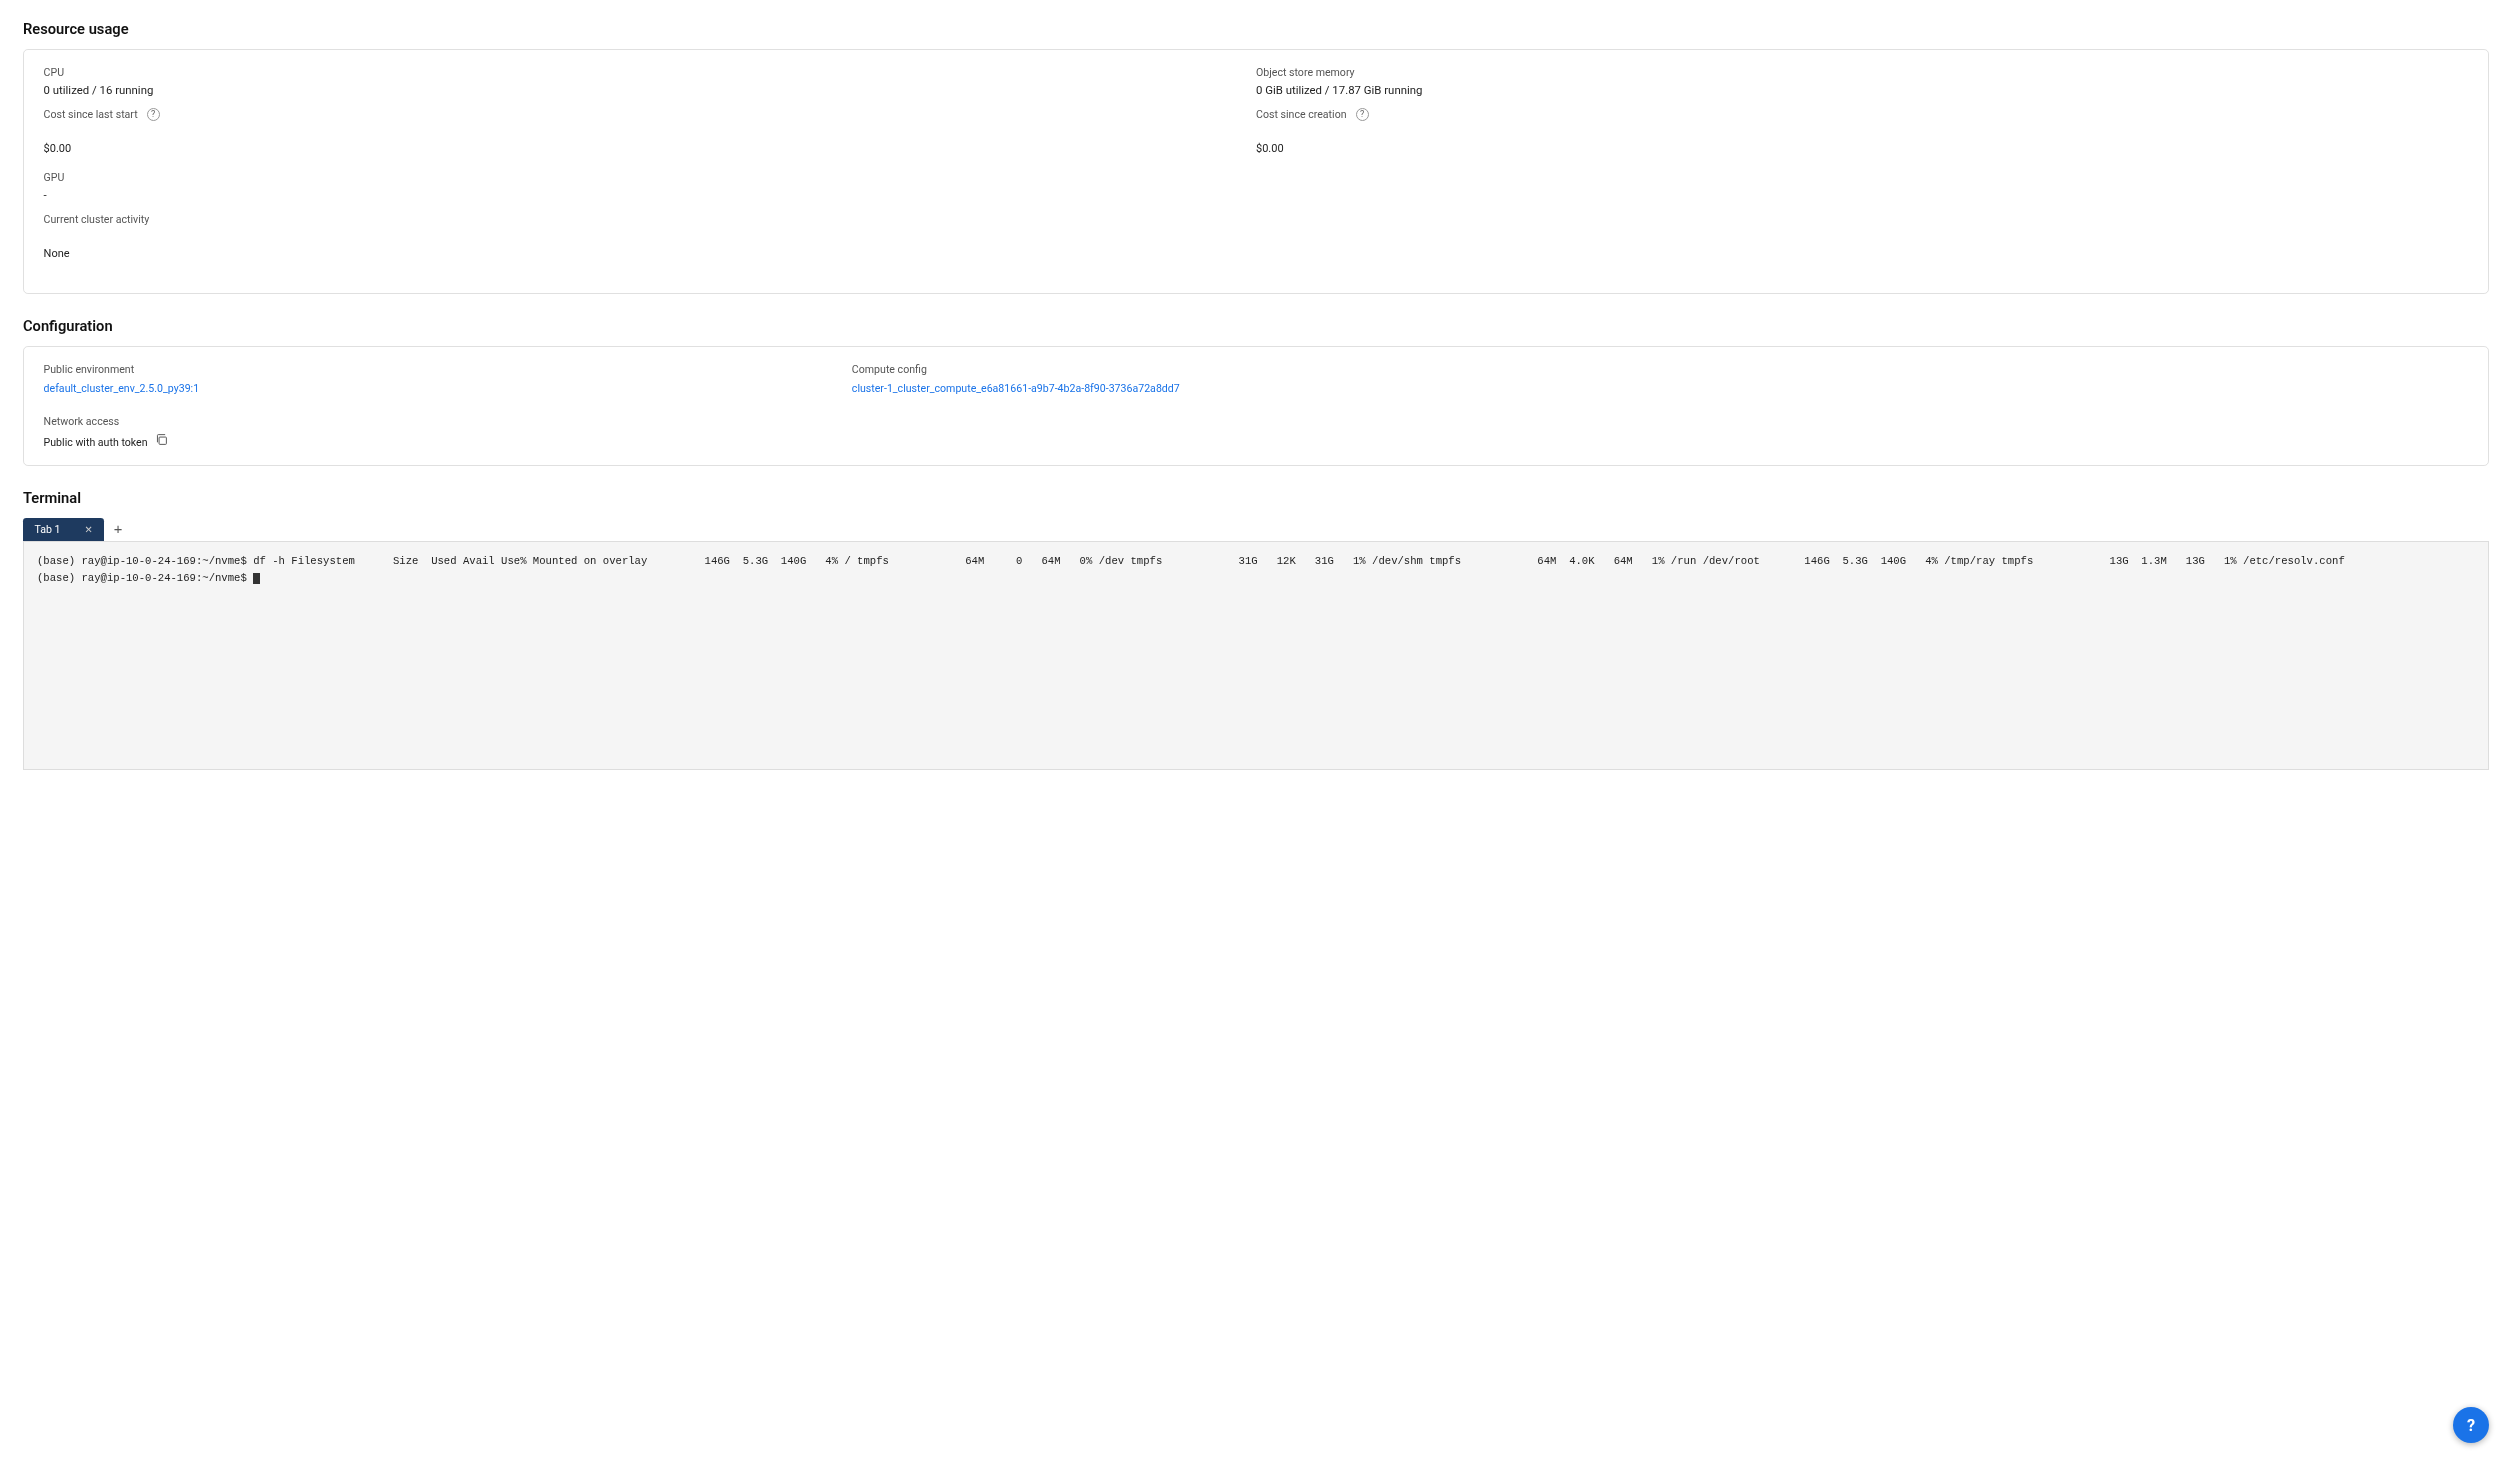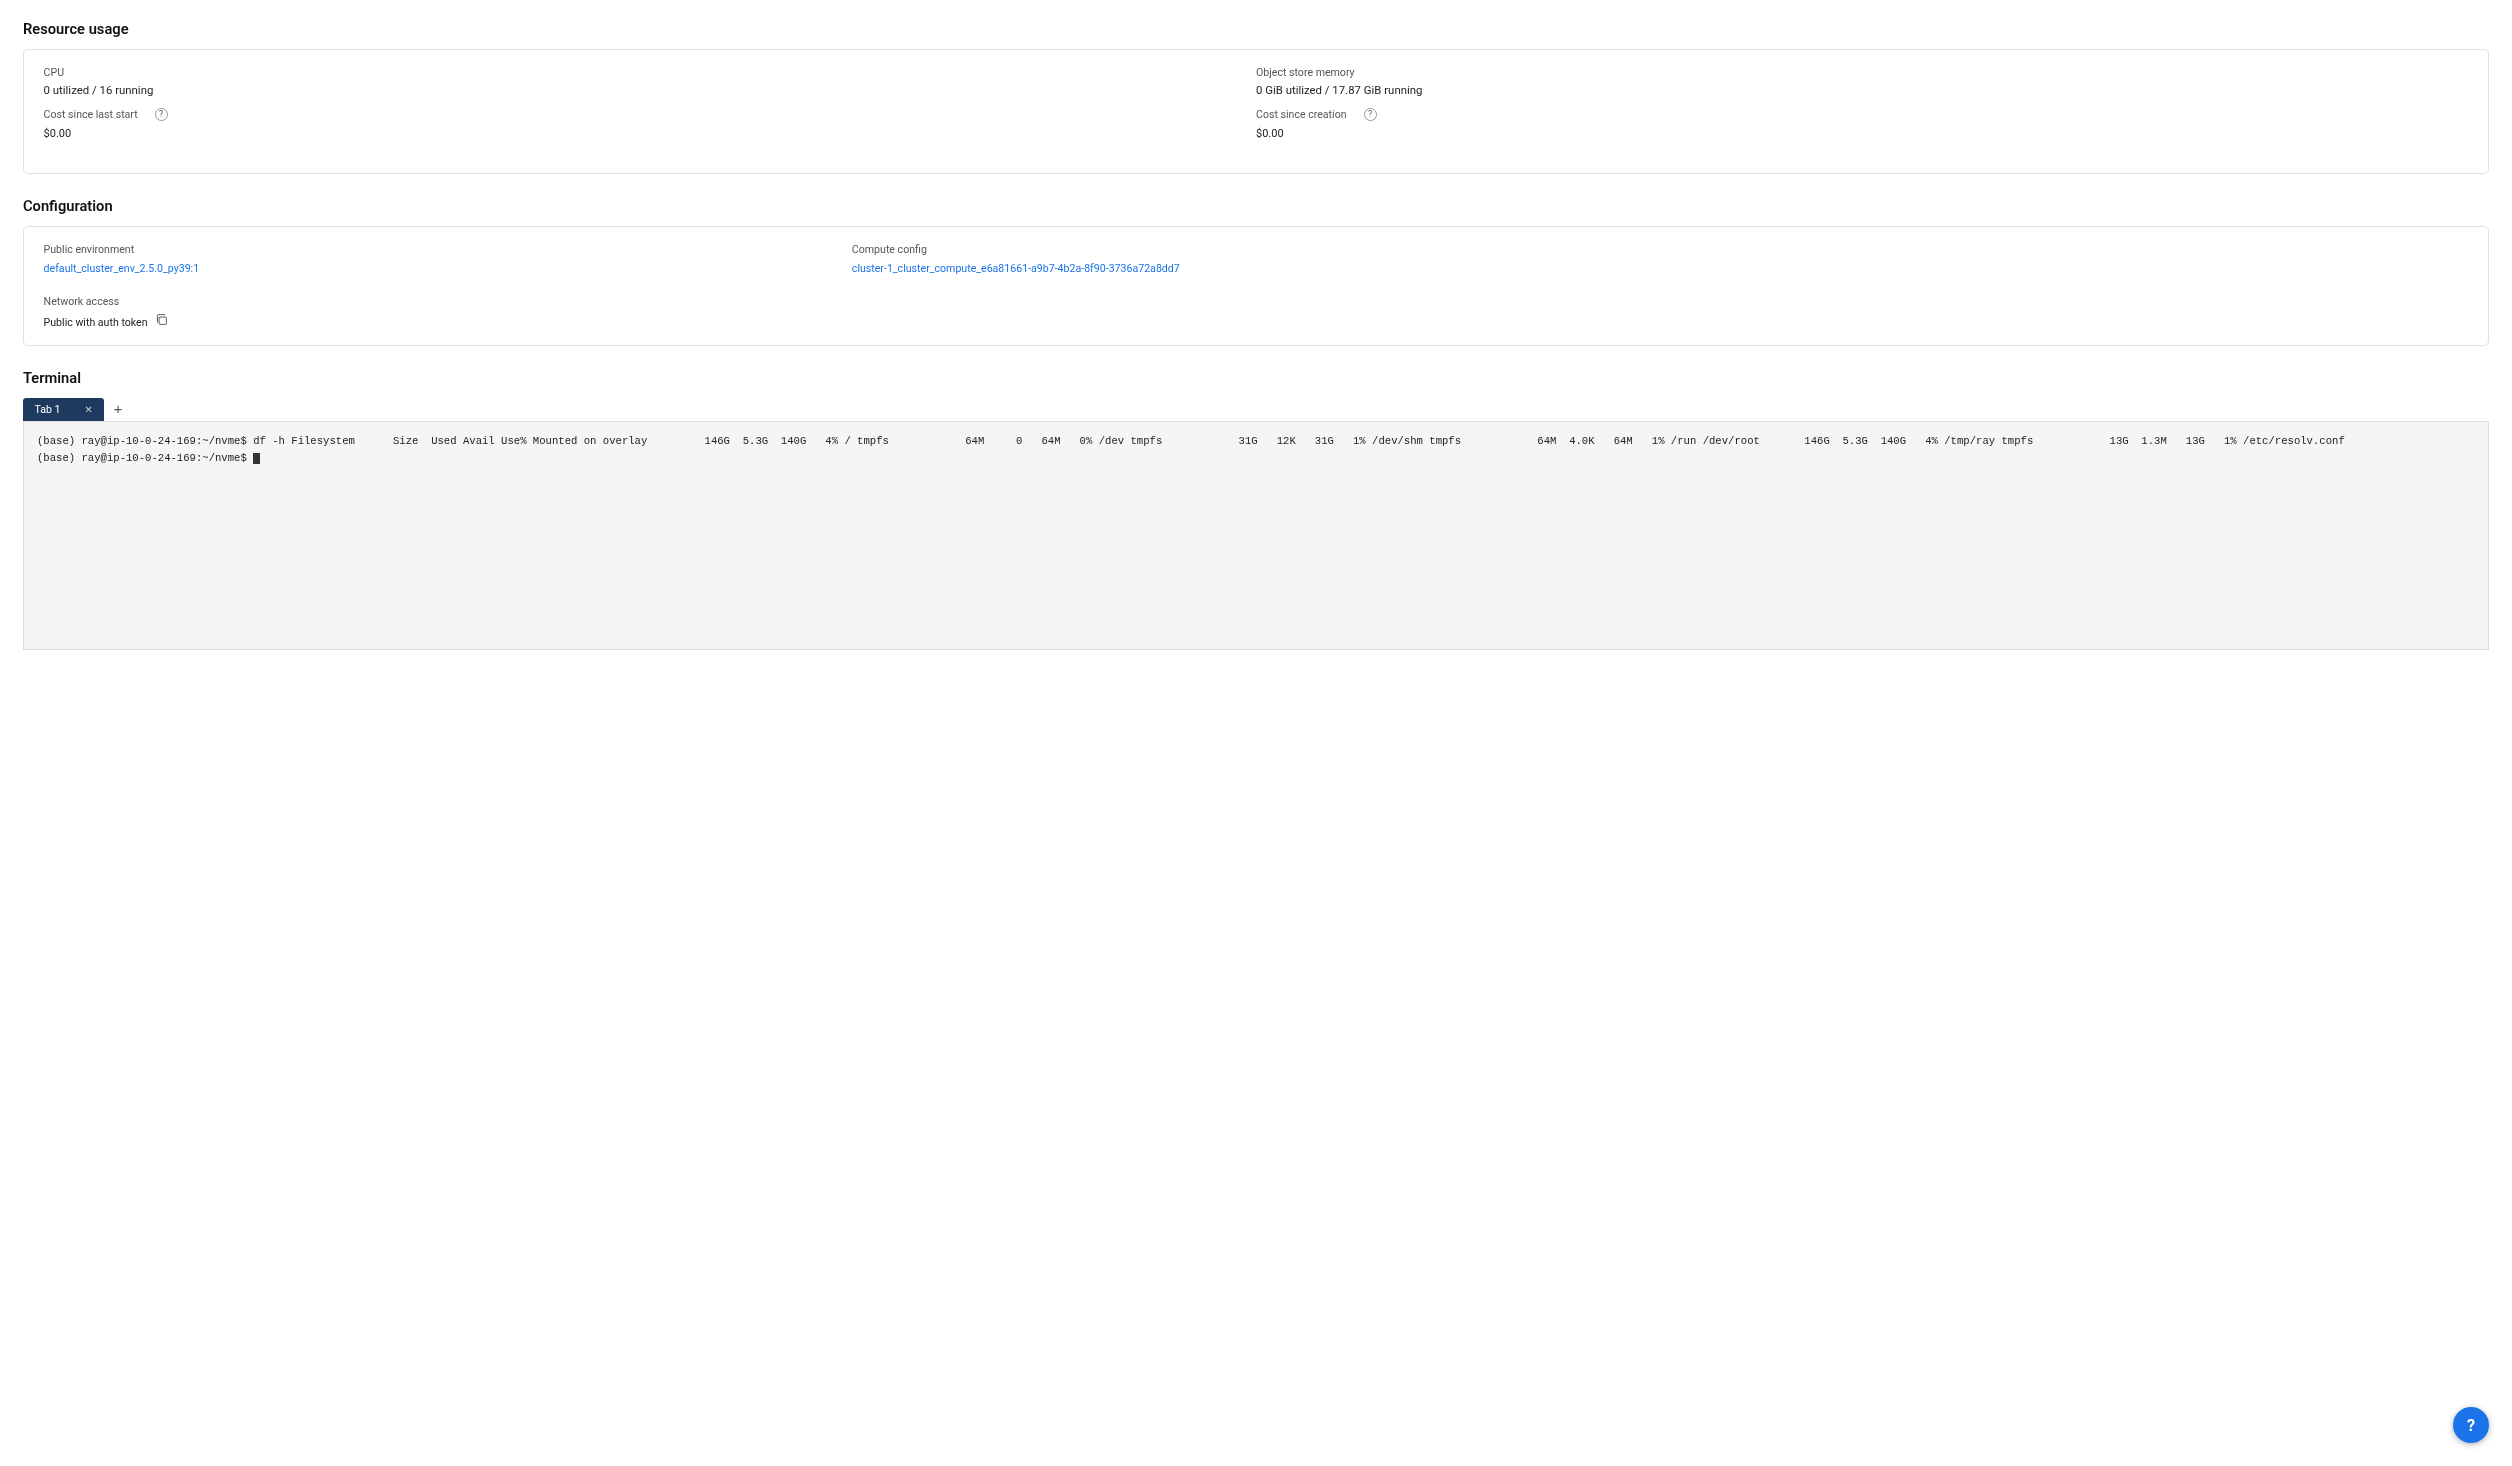--- a/index.html
+++ b/index.html
@@ -51,24 +51,24 @@
     .metric-value {
       font-size: 11.4px;
       color: #222;
       font-weight: 400;
       margin-bottom: 11.4px;
     }
 
     .metric-cost-label {
       font-size: 10.6px;
       color: #555;
-      margin-bottom: 6px;
+      margin-bottom: 21px;
       display: flex;
       align-items: flex-start;
-      gap: 17px;
+      gap: 9px;
     }
 
     .metric-cost-value {
       font-size: 11px;
       color: #222;
     }
 
     .help-icon {
       display: inline-flex;
       align-items: center;
@@ -236,20 +236,30 @@
         <span>Object store memory</span>
       </div>
       <div class="metric-value">0 GiB utilized / 17.87 GiB running</div>
       <div class="metric-cost-label">
         <span>Cost since creation</span>
         <span class="help-icon">?</span>
       </div>
       <div class="metric-cost-value">$0.00</div>
     </div>
 
+    <div class="metric-cell">
+      <div class="metric-label">
+        <span>GPU</span>
+      </div>
+      <div class="metric-value">-</div>
+      <div class="metric-cost-label">
+        <span>Current cluster activity</span>
+      </div>
+      <div class="metric-cost-value">None</div>
+    </div>
 
   </div>
 </div>
 
 <h2 class="section-title">Configuration</h2>
 
 <div class="card">
   <div class="config-grid">
 
     <div class="config-cell">

